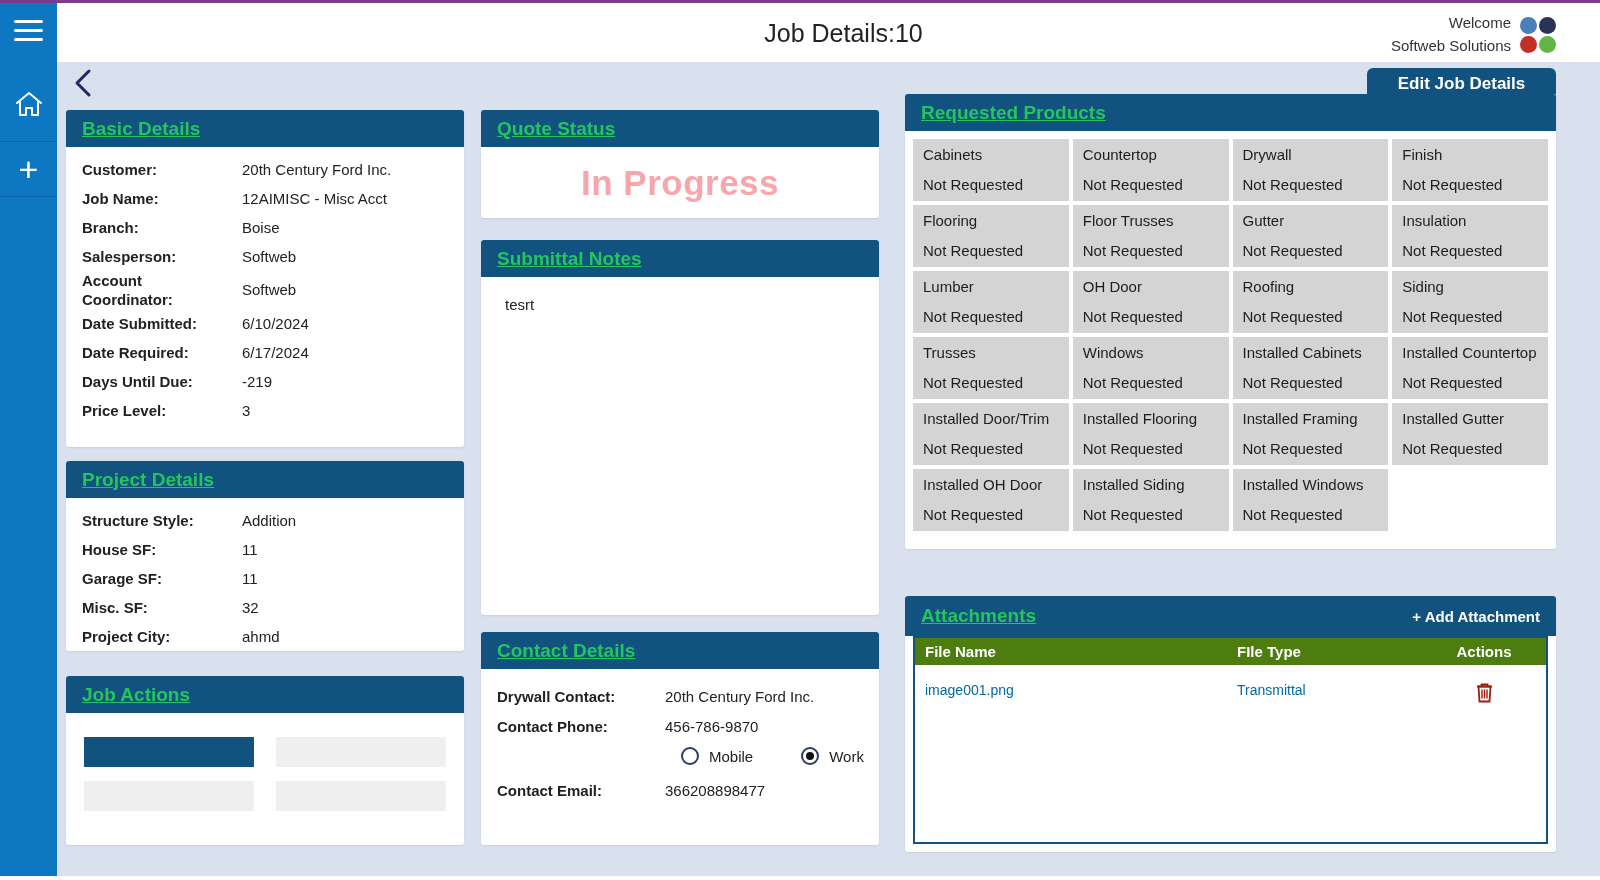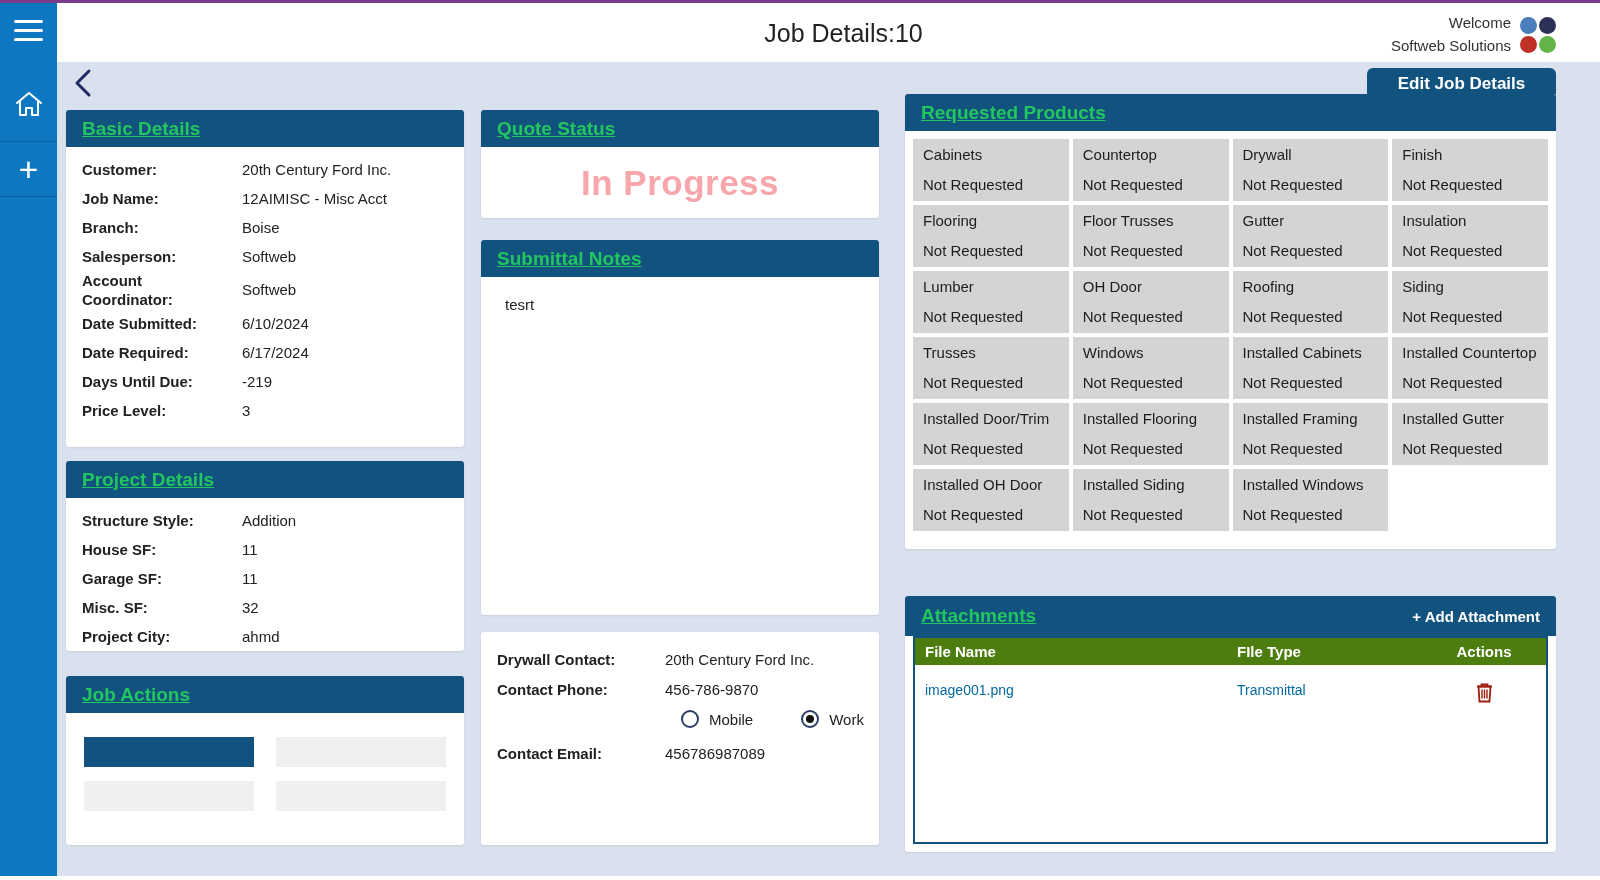--- a/index.html
+++ b/index.html
@@ -229,20 +229,23 @@
   </div>
 
   <div class="card submittal-notes">
     <div class="card-header">
       <span class="card-title">Submittal Notes</span>
     </div>
     <div class="sn-body">tesrt</div>
   </div>
 
   <div class="card contact-details">
+    <div class="card-header">
+      <span class="card-title">Contact Details</span>
+    </div>
     <div class="cd-rows">
       <div class="cd-row">
         <span class="cd-label">Drywall Contact:</span>
         <span class="cd-value">20th Century Ford Inc.</span>
       </div>
       <div class="cd-row">
         <span class="cd-label">Contact Phone:</span>
         <span class="cd-value">456-786-9870</span>
       </div>
       <div class="radio-row">
@@ -250,21 +253,21 @@
           <span class="radio"></span>
           <span>Mobile</span>
         </span>
         <span class="radio-opt">
           <span class="radio checked"></span>
           <span>Work</span>
         </span>
       </div>
       <div class="cd-row email-row">
         <span class="cd-label">Contact Email:</span>
-        <span class="cd-value">456786987089</span>
+        <span class="cd-value">366208898477</span>
       </div>
     </div>
   </div>
 
   <div class="card requested-products">
     <div class="card-header">
       <span class="card-title">Requested Products</span>
     </div>
     <div class="rp-grid">
         <div class="rp-tile">

